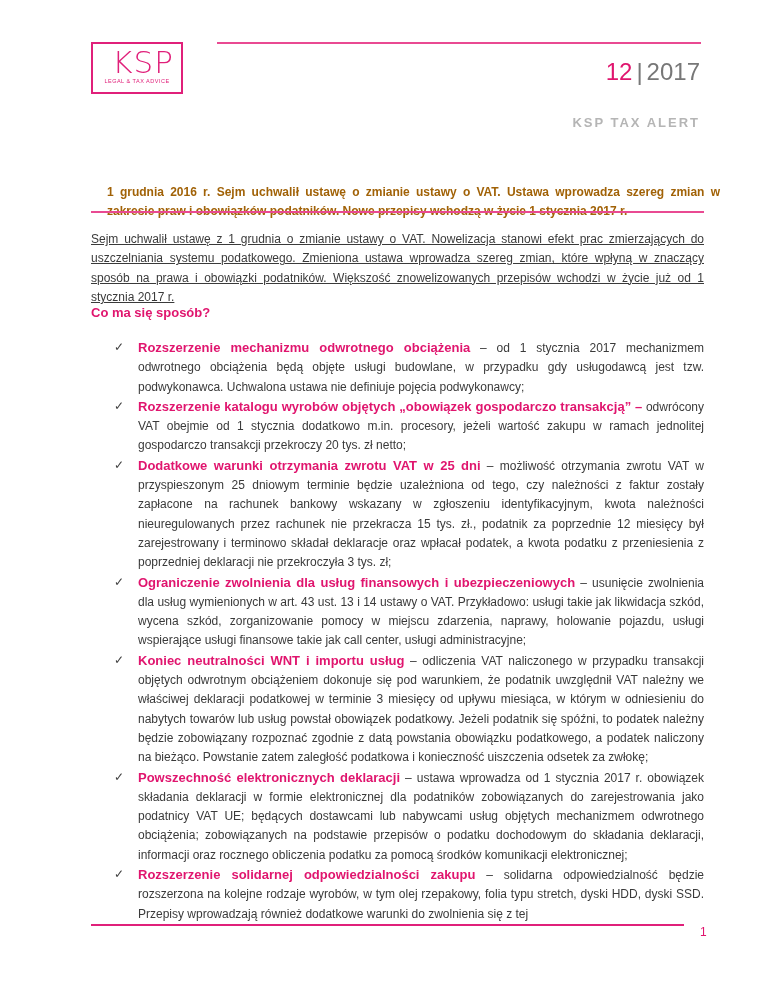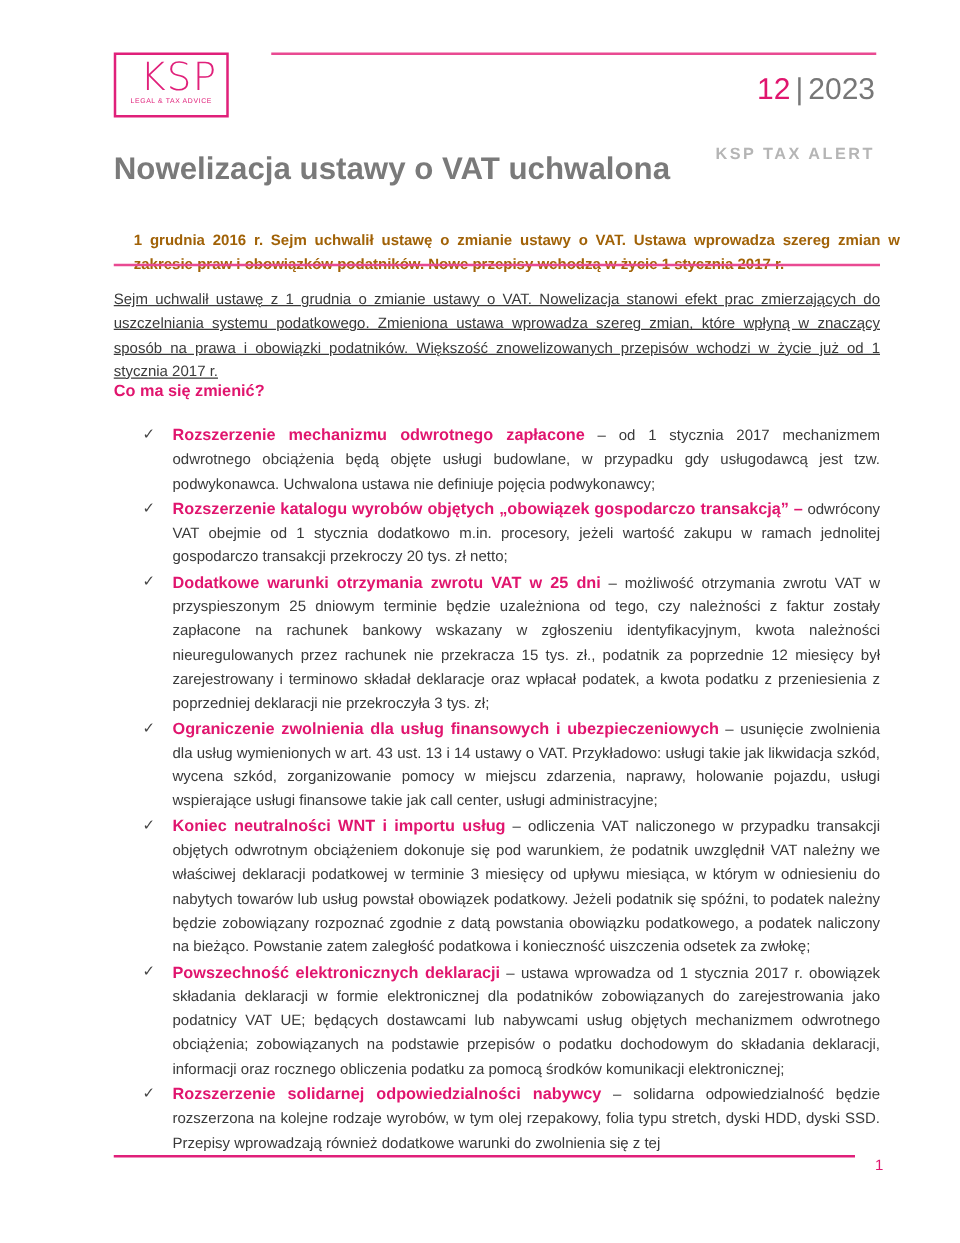--- a/index.html
+++ b/index.html
@@ -52,39 +52,38 @@
 <div class="page">
 
   <div class="logo">
     <span class="logo-main">KSP</span>
     <span class="logo-sub">LEGAL &amp; TAX ADVICE</span>
   </div>
 
   <div class="top-rule"></div>
 
   <div class="issue">
-    <span class="issue-month">12</span><span class="issue-sep">|</span><span class="issue-year">2023</span>
+    <span class="issue-month">12</span><span class="issue-sep">|</span><span class="issue-year">2017</span>
   </div>
 
   <div class="alert-label">KSP TAX ALERT</div>
 
-  <h1 class="title">Nowelizacja ustawy o VAT uchwalona</h1>
 
   <p class="lead">1 grudnia 2016 r. Sejm uchwalił ustawę o zmianie ustawy o VAT. Ustawa wprowadza szereg zmian w zakresie praw i obowiązków podatników. Nowe przepisy wchodzą w życie 1 stycznia 2017 r.</p>
 
   <div class="lead-rule"></div>
 
   <p class="intro">Sejm uchwalił ustawę z 1 grudnia o zmianie ustawy o VAT. Nowelizacja stanowi efekt prac zmierzających do uszczelniania systemu podatkowego. Zmieniona ustawa wprowadza szereg zmian, które wpłyną w znaczący sposób na prawa i obowiązki podatników. Większość znowelizowanych przepisów wchodzi w życie już od 1 stycznia 2017 r.</p>
 
-  <h2 class="section-heading">Co ma się zmienić?</h2>
+  <h2 class="section-heading">Co ma się sposób?</h2>
 
   <ul class="changes">
     <li class="change-item">
       <span class="check">✓</span>
-      <span class="change-title">Rozszerzenie mechanizmu odwrotnego zapłacone</span><span class="change-text"> – od 1 stycznia 2017 mechanizmem odwrotnego obciążenia będą objęte usługi budowlane, w  przypadku gdy usługodawcą jest tzw. podwykonawca. Uchwalona ustawa nie definiuje pojęcia podwykonawcy;</span>
+      <span class="change-title">Rozszerzenie mechanizmu odwrotnego obciążenia</span><span class="change-text"> – od 1 stycznia 2017 mechanizmem odwrotnego obciążenia będą objęte usługi budowlane, w  przypadku gdy usługodawcą jest tzw. podwykonawca. Uchwalona ustawa nie definiuje pojęcia podwykonawcy;</span>
     </li>
     <li class="change-item">
       <span class="check">✓</span>
       <span class="change-title">Rozszerzenie katalogu wyrobów objętych „obowiązek gospodarczo transakcją” –</span><span class="change-text"> odwrócony VAT obejmie od 1 stycznia dodatkowo m.in. procesory, jeżeli wartość zakupu w ramach jednolitej gospodarczo transakcji przekroczy 20 tys. zł netto;</span>
     </li>
     <li class="change-item">
       <span class="check">✓</span>
       <span class="change-title">Dodatkowe warunki otrzymania zwrotu VAT w 25 dni</span><span class="change-text"> – możliwość otrzymania zwrotu VAT w przyspieszonym 25 dniowym terminie będzie uzależniona od tego, czy należności z faktur zostały zapłacone na rachunek bankowy wskazany w zgłoszeniu identyfikacyjnym, kwota należności nieuregulowanych przez rachunek nie przekracza 15 tys. zł., podatnik za poprzednie 12 miesięcy był zarejestrowany i terminowo składał deklaracje oraz wpłacał podatek, a kwota podatku z przeniesienia z poprzedniej deklaracji nie przekroczyła 3 tys. zł;</span>
     </li>
     <li class="change-item">
@@ -94,19 +93,19 @@
     <li class="change-item">
       <span class="check">✓</span>
       <span class="change-title">Koniec neutralności WNT i importu usług</span><span class="change-text"> – odliczenia VAT naliczonego w przypadku transakcji objętych odwrotnym obciążeniem dokonuje się pod warunkiem, że podatnik uwzględnił VAT należny we właściwej deklaracji podatkowej w terminie 3 miesięcy od upływu miesiąca, w którym w odniesieniu do nabytych towarów lub usług powstał obowiązek podatkowy. Jeżeli podatnik się spóźni, to podatek należny będzie zobowiązany rozpoznać zgodnie z datą powstania obowiązku podatkowego, a podatek naliczony na bieżąco. Powstanie zatem zaległość podatkowa i konieczność uiszczenia odsetek za zwłokę;</span>
     </li>
     <li class="change-item">
       <span class="check">✓</span>
       <span class="change-title">Powszechność elektronicznych deklaracji</span><span class="change-text"> – ustawa wprowadza od 1 stycznia 2017 r. obowiązek składania deklaracji w formie elektronicznej dla podatników zobowiązanych do zarejestrowania jako podatnicy VAT UE; będących dostawcami lub nabywcami usług objętych mechanizmem odwrotnego obciążenia; zobowiązanych na podstawie przepisów o podatku dochodowym do składania deklaracji, informacji oraz rocznego obliczenia podatku za pomocą środków komunikacji elektronicznej;</span>
     </li>
     <li class="change-item">
       <span class="check">✓</span>
-      <span class="change-title">Rozszerzenie solidarnej odpowiedzialności nabywcy</span><span class="change-text"> – solidarna odpowiedzialność będzie rozszerzona na kolejne rodzaje wyrobów, w tym olej rzepakowy, folia typu stretch, dyski HDD, dyski SSD. Przepisy wprowadzają również dodatkowe warunki do zwolnienia się z tej</span>
+      <span class="change-title">Rozszerzenie solidarnej odpowiedzialności zakupu</span><span class="change-text"> – solidarna odpowiedzialność będzie rozszerzona na kolejne rodzaje wyrobów, w tym olej rzepakowy, folia typu stretch, dyski HDD, dyski SSD. Przepisy wprowadzają również dodatkowe warunki do zwolnienia się z tej</span>
     </li>
   </ul>
 
   <div class="bottom-rule"></div>
   <div class="page-number">1</div>
 </div>
 
 </body></html>

